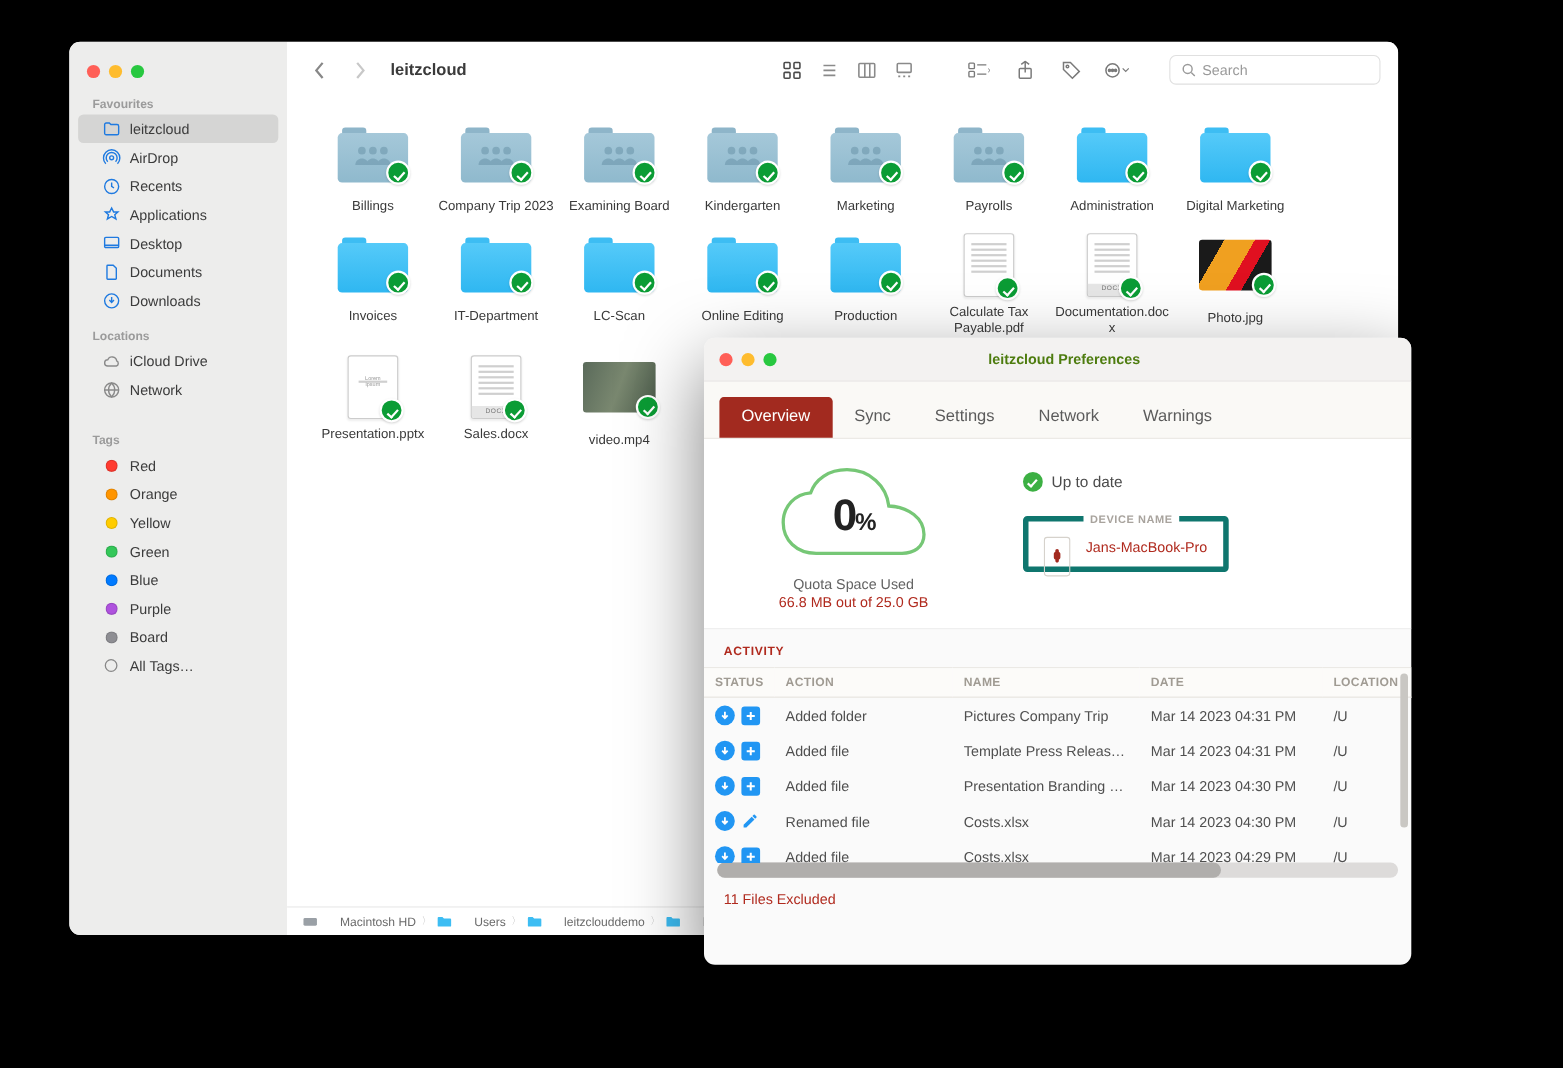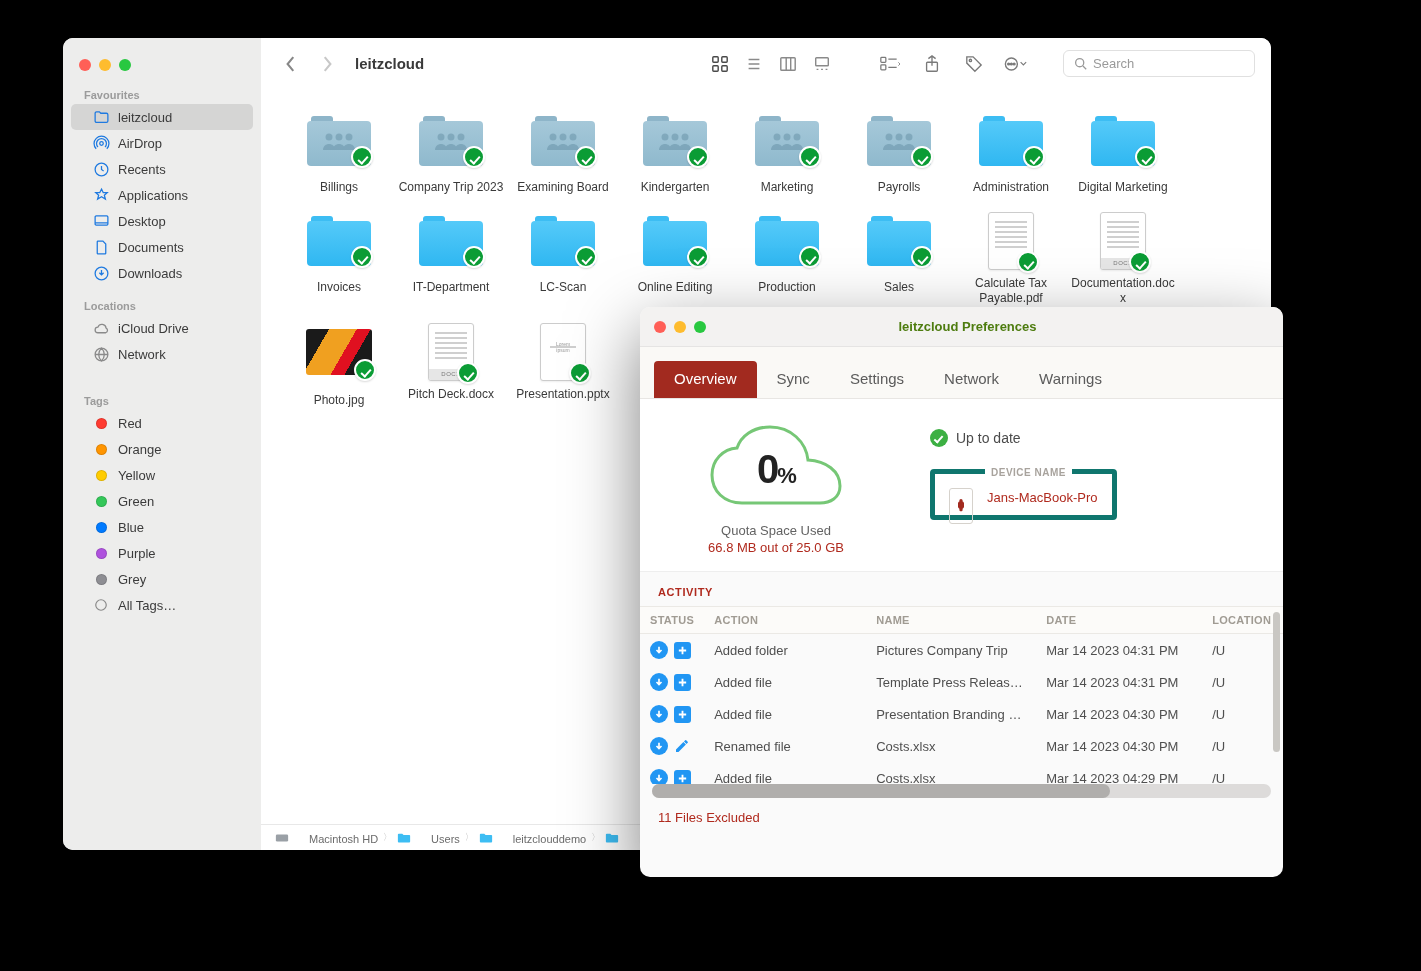--- a/index.html
+++ b/index.html
@@ -211,21 +211,21 @@
         <div class="sb-item">
           <span class="sb-icon">
             <span class="tag-dot" style="background:#af52de"></span>
           </span>
           <span>Purple</span>
         </div>
         <div class="sb-item">
           <span class="sb-icon">
             <span class="tag-dot" style="background:#8e8e93"></span>
           </span>
-          <span>Grey</span>
+          <span>Board</span>
         </div>
       </div>
     <div class="sb-item">
       <span class="sb-icon">
           <svg width="14" height="14" viewBox="0 0 24 24" fill="none" stroke="#888" stroke-width="2">
             <circle cx="12" cy="12" r="9"></circle>
           </svg>
         </span>
       <span>All Tags…</span>
     </div>
@@ -499,30 +499,20 @@
               <div class="folder-g folder-cyan">
                 <div class="folder-tab"></div>
                 <div class="folder-body"></div>
                 <div class="badge"></div>
               </div>
             </div>
             <div class="label">Production</div>
           </div>
           <div class="item">
             <div class="thumb">
-              <div class="folder-g folder-cyan">
-                <div class="folder-tab"></div>
-                <div class="folder-body"></div>
-                <div class="badge"></div>
-              </div>
-            </div>
-            <div class="label">Sales</div>
-          </div>
-          <div class="item">
-            <div class="thumb">
               <div class="doc">
                 <div class="doc-lines">
                   <span></span>
                   <span></span>
                   <span></span>
                   <span></span>
                   <span></span>
                   <span></span>
                 </div>
                 <div class="badge" style="right:-6px;bottom:-4px"></div>
@@ -547,37 +537,20 @@
             </div>
             <div class="label">Documentation.docx</div>
           </div>
           <div class="item">
             <div class="thumb">
               <div class="photo">
                 <div class="badge" style="right:-4px;bottom:-6px"></div>
               </div>
             </div>
             <div class="label">Photo.jpg</div>
-          </div>
-          <div class="item">
-            <div class="thumb">
-              <div class="doc">
-                <div class="doc-lines">
-                  <span></span>
-                  <span></span>
-                  <span></span>
-                  <span></span>
-                  <span></span>
-                  <span></span>
-                </div>
-                <div class="doc-foot">DOCX</div>
-                <div class="badge" style="right:-6px;bottom:-4px"></div>
-              </div>
-            </div>
-            <div class="label">Pitch Deck.docx</div>
           </div>
           <div class="item">
             <div class="thumb">
               <div class="doc">
                 <div style="position:absolute;top:22px;left:9px;right:9px;height:2px;background:#cfcfcf"></div>
                 <div style="position:absolute;top:17px;left:12px;right:12px;font-size:5px;color:#999;text-align:center">Lorem ipsum</div>
                 <div class="badge" style="right:-6px;bottom:-4px"></div>
               </div>
             </div>
             <div class="label">Presentation.pptx</div>

